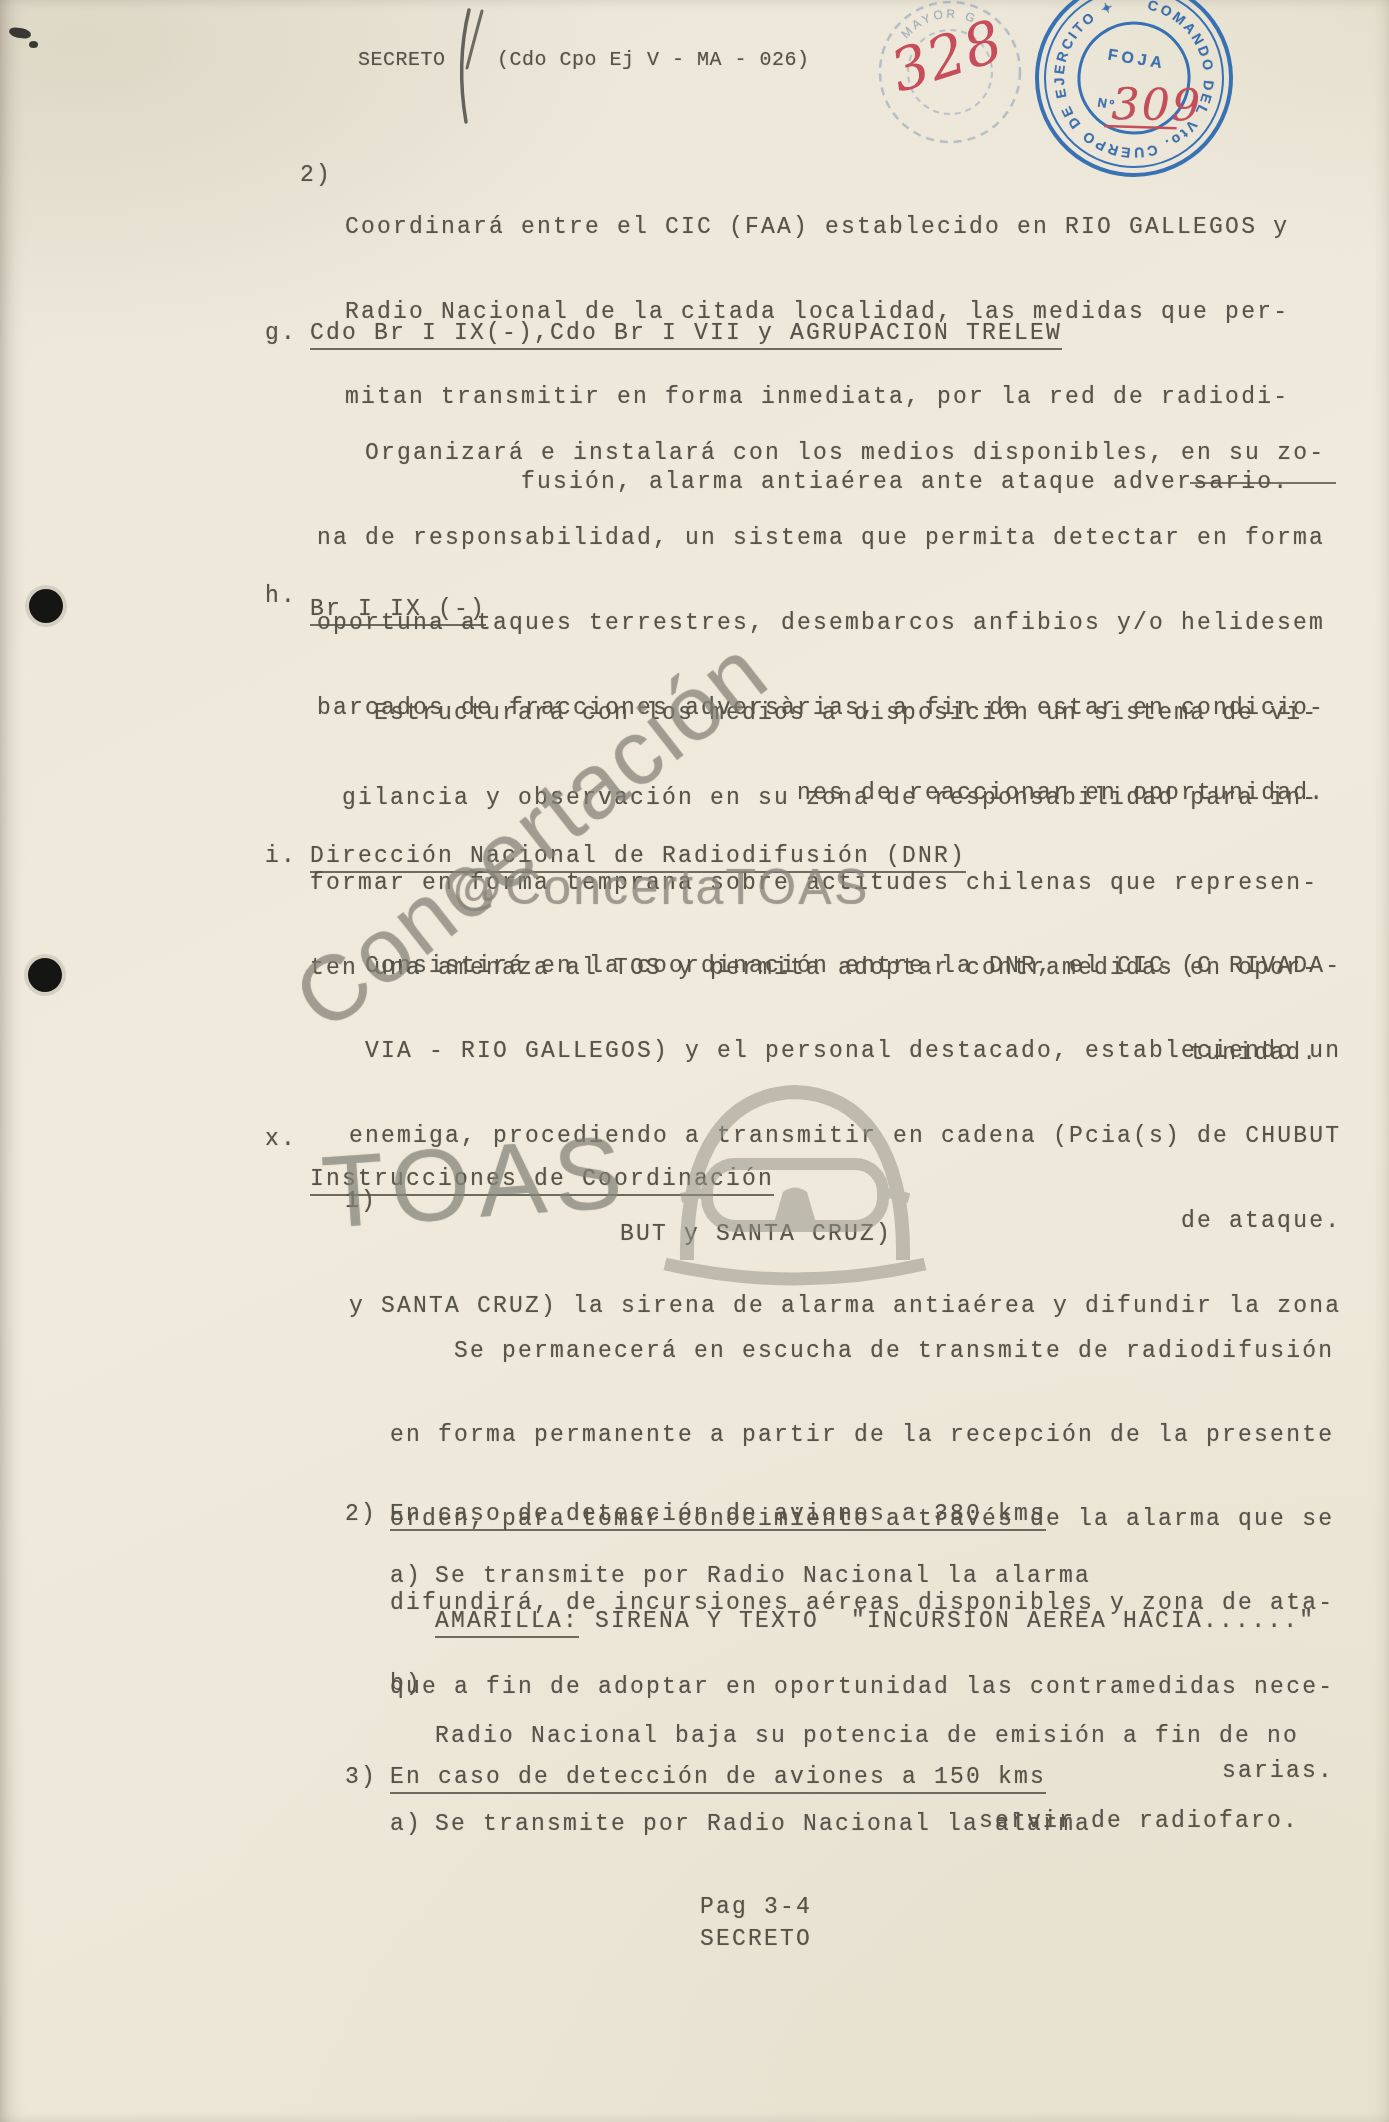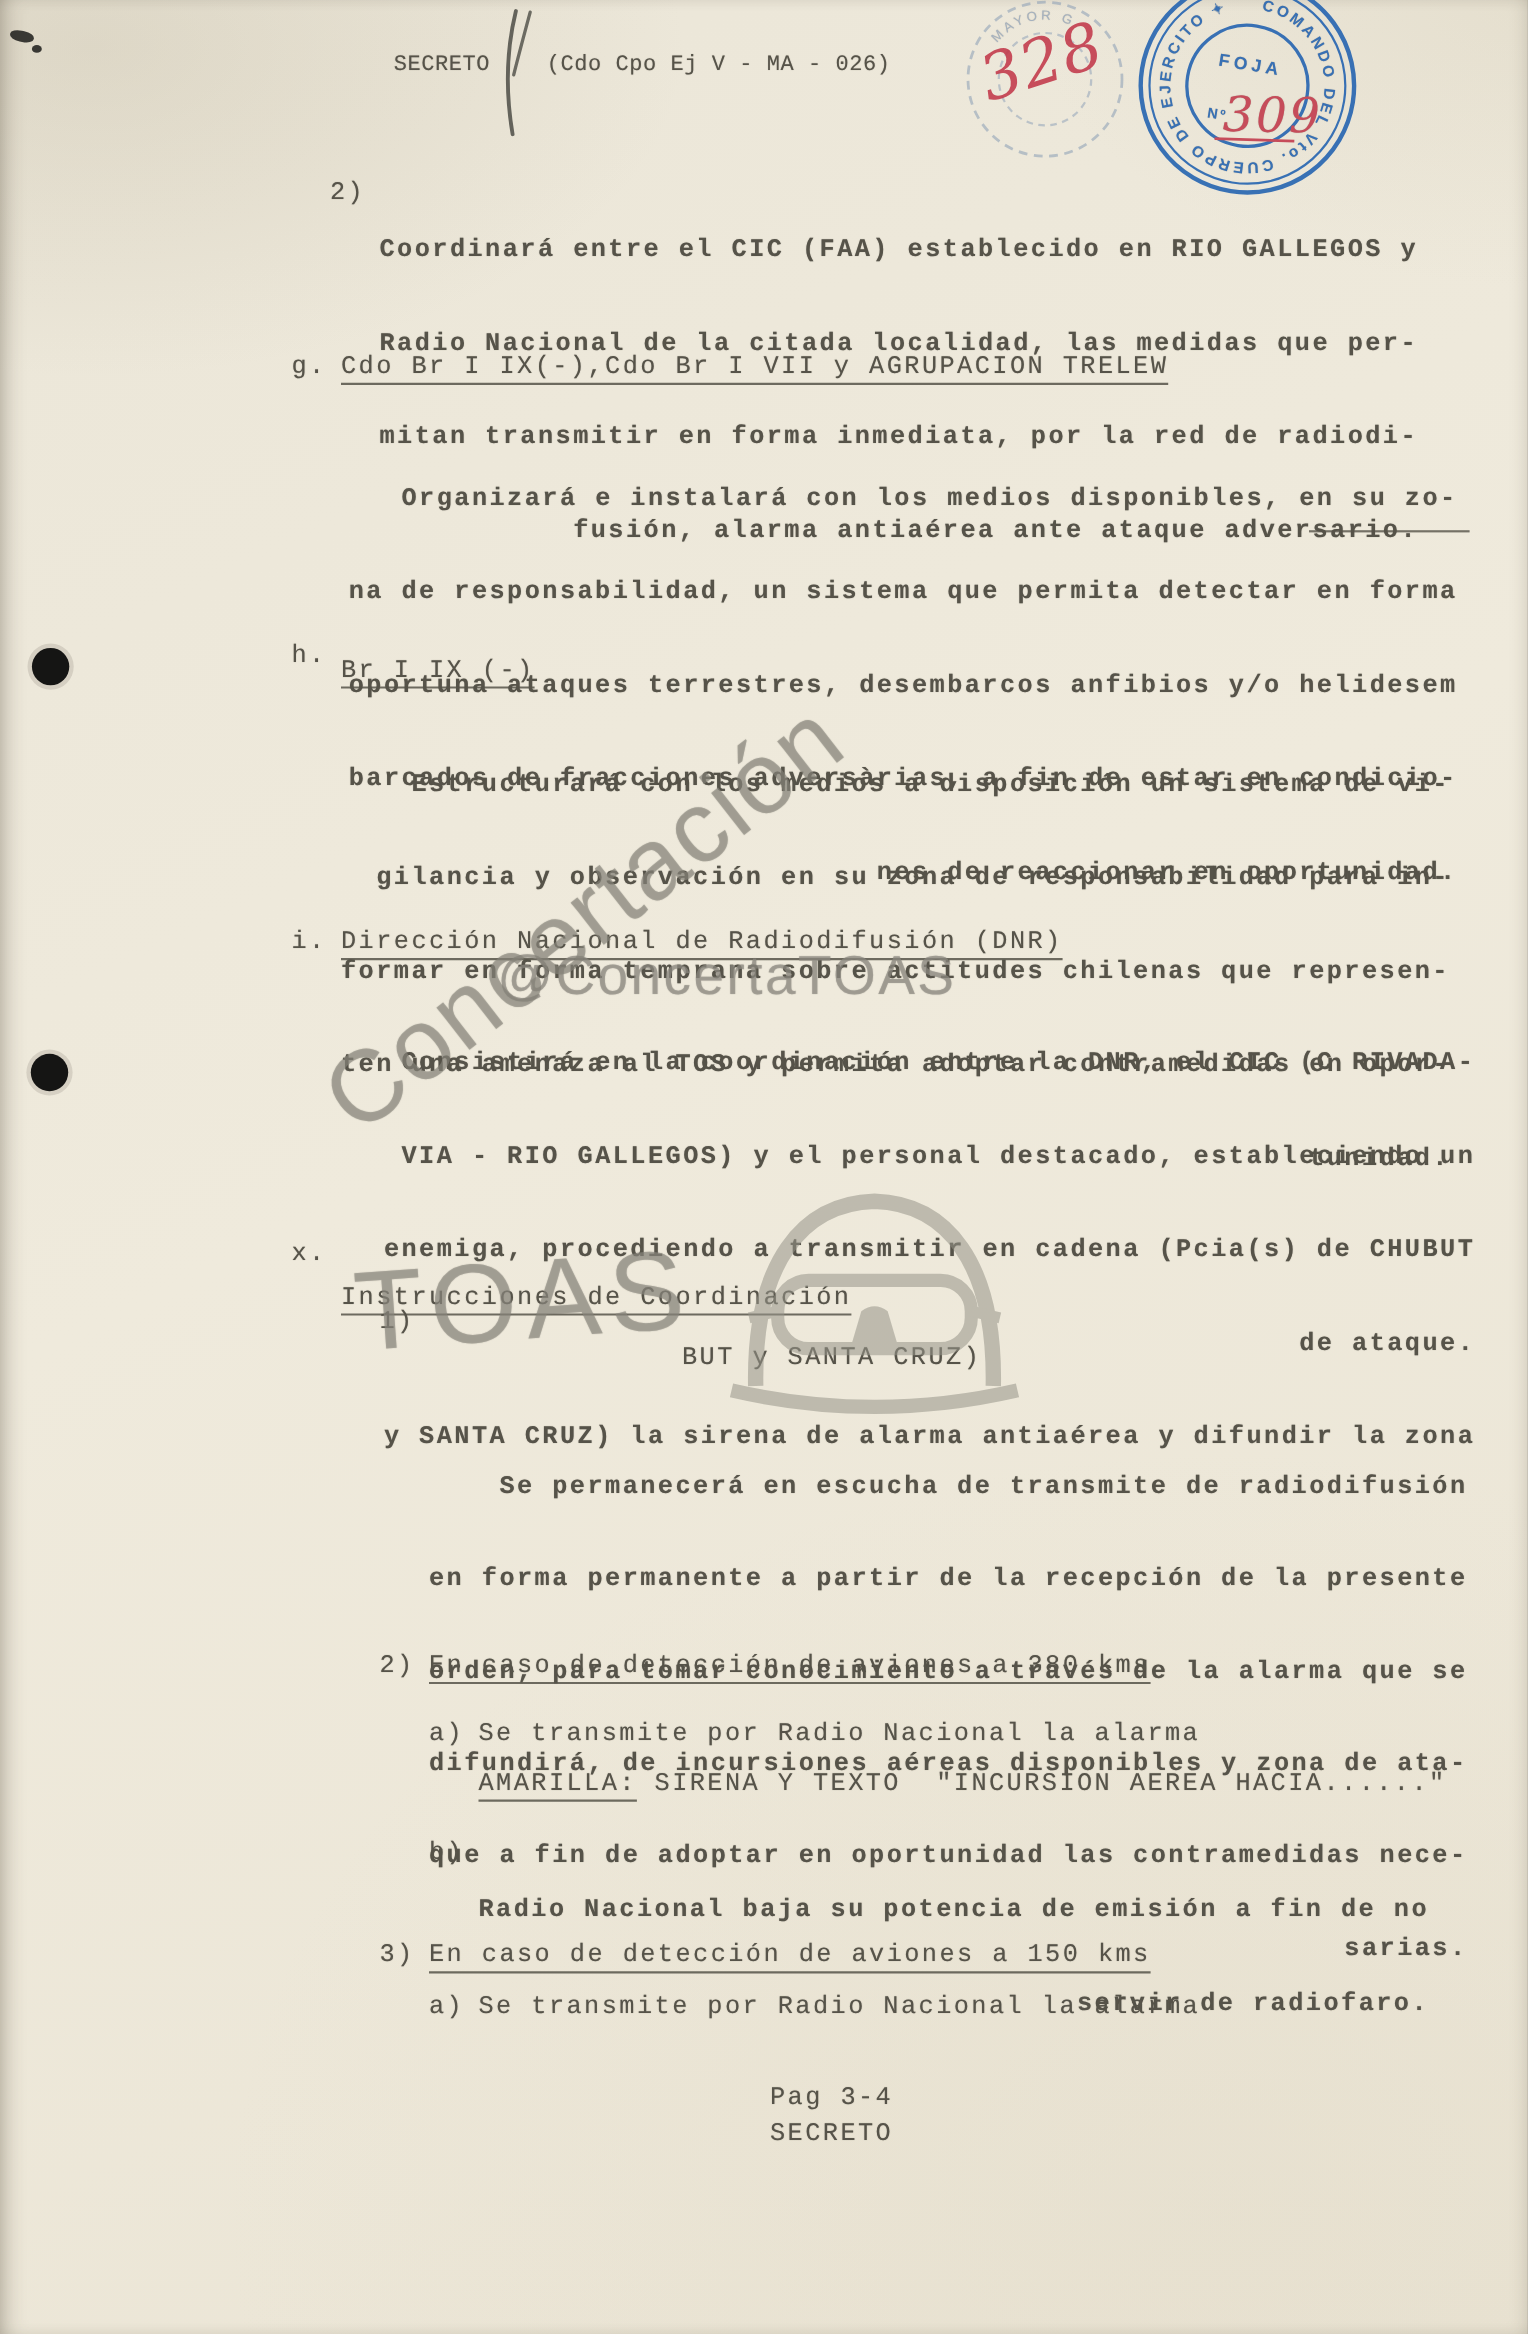--- a/index.html
+++ b/index.html
@@ -9,21 +9,21 @@
     font-size:23px;letter-spacing:2.2px;color:#565349;
     text-shadow:0 0 1px rgba(86,83,73,.45);
     background:
       radial-gradient(ellipse 900px 500px at 6% 2%, rgba(185,176,152,.28), transparent 60%),
       radial-gradient(ellipse 700px 400px at 100% 0%, rgba(205,196,172,.25), transparent 65%),
       radial-gradient(ellipse 1300px 1000px at 80% 95%, rgba(214,205,182,.18), transparent 70%),
       linear-gradient(155deg,#ebe6d8 0%,#efeadc 45%,#eae4d4 100%);
     box-shadow:inset 14px 0 22px -14px rgba(60,50,35,.45), inset -8px 0 18px -10px rgba(60,50,35,.25);
   }
   .abs{position:absolute;white-space:pre;text-align:right;}
-  .ln{height:33px;white-space:pre;font-weight:bold;}
+  .ln{height:33px;white-space:pre;}
   .ind55{margin-left:55px;}
   .ind50{margin-left:50px;}
   .u{border-bottom:2px solid rgba(86,83,73,.85);padding-bottom:2px;}
   .hdr{font-size:20px;letter-spacing:.5px;}
   .wm{position:absolute;pointer-events:none;font-family:"Liberation Sans","DejaVu Sans",sans-serif;}
   .punch{position:absolute;width:34px;height:34px;border-radius:50%;background:#151514;box-shadow:0 0 0 4px rgba(40,35,25,.12);}
   .inkmark{position:absolute;background:#1c1c1a;opacity:.85;}
   .red-hand{position:absolute;font-family:"DejaVu Serif","Liberation Serif",serif;font-style:italic;color:#c2384a;text-shadow:none;letter-spacing:1px;}
   svg{overflow:visible;}
 </style>

